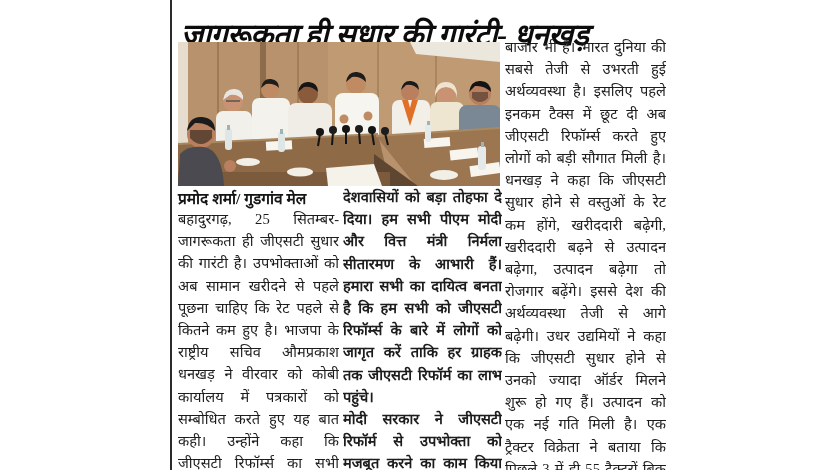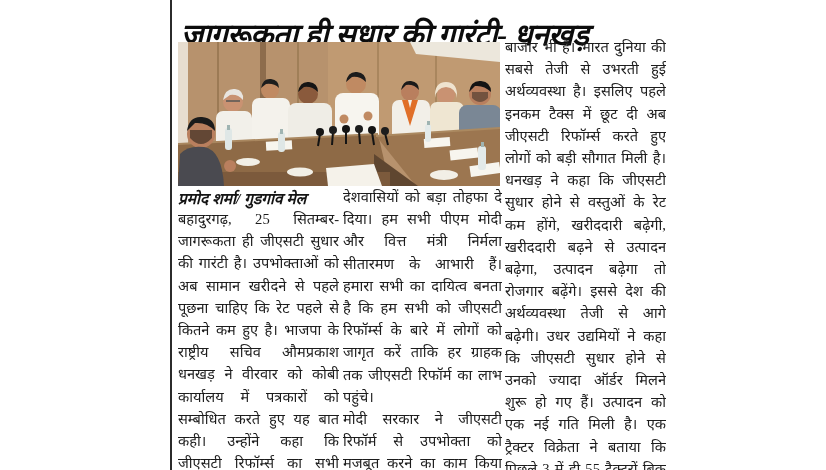--- a/index.html
+++ b/index.html
@@ -16,30 +16,30 @@
     position:absolute;left:181px;top:-7px;width:490px;
     font-size:30px;font-weight:700;color:#0c0c0c;
     white-space:nowrap;letter-spacing:-0.3px;font-style:italic;
   }
   .photo-wrap{
     position:absolute;left:178px;top:42px;width:322px;height:144px;
     overflow:hidden;background:#b7926d;
   }
   .byline{
     position:absolute;left:178px;top:187px;width:162px;
-    font-size:15.5px;font-weight:700;color:#141414;white-space:nowrap;font-style:italic;
+    font-size:15.5px;font-weight:700;color:#141414;white-space:nowrap;
   }
   .col{
     position:absolute;text-align:justify;
     font-size:14.6px;line-height:22.2px;color:#1c1c1c;
     overflow:hidden;word-spacing:1.5px;
   }
   .col p{margin:0;}
   .col1{left:178px;top:208px;width:161px;height:262px;}
-  .col2{left:343px;top:186px;width:159px;height:284px;}
+  .col2{left:343px;top:186px;width:159px;height:284px;font-weight:bold;}
   .col3{left:505px;top:36px;width:161px;height:434px;}
 </style>
 </head>
 <body>
 
 <div class="left-rule"></div>
 
 <h1 class="headline">जागरूकता ही सुधार की गारंटी- धनखड़</h1>
 
 <div class="photo-wrap">

